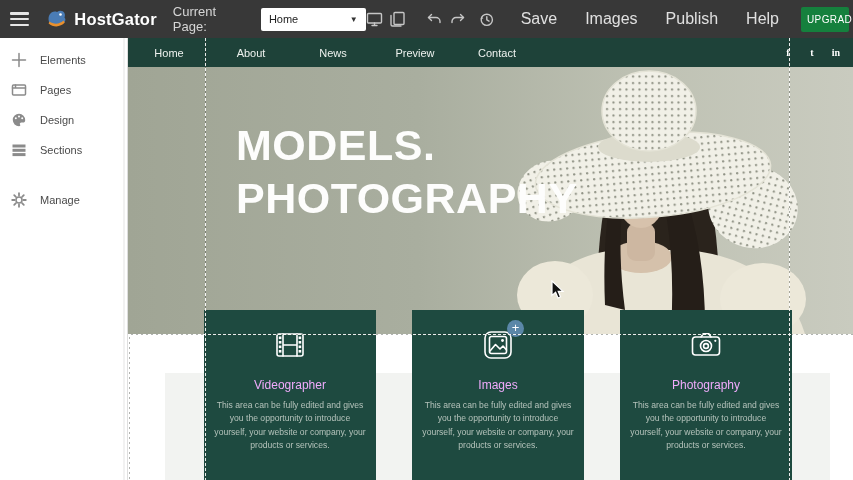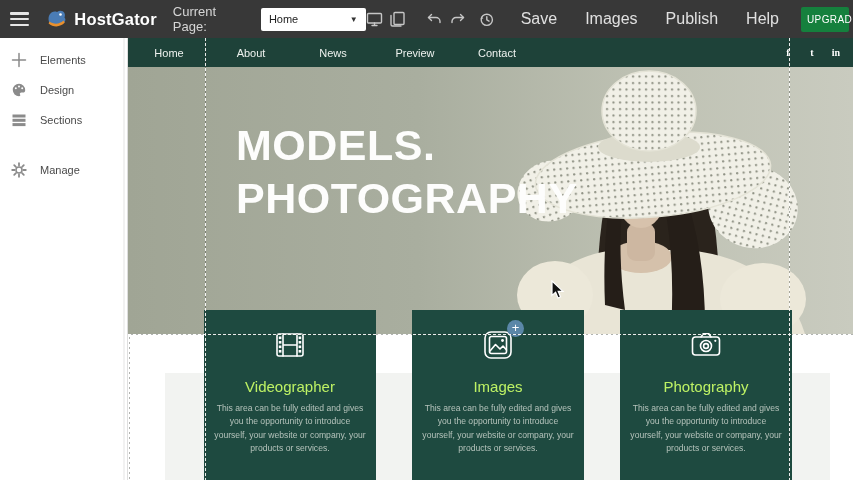--- a/index.html
+++ b/index.html
@@ -65,21 +65,21 @@
   .card{position:absolute;top:272px;width:172px;height:170px;background:#1e4a40;
         text-align:center;z-index:2;cursor:pointer;}
   .card-0{left:76px;} .card-1{left:284px;} .card-2{left:492px;}
   .card-iconwrap{position:relative;display:inline-block;margin-top:17px;width:36px;height:36px;}
   .card-iconwrap svg{width:36px;height:36px;stroke:#fff;fill:none;stroke-width:1.6;
                      stroke-linecap:round;stroke-linejoin:round;}
   .card-iconwrap svg .fl{fill:#fff;stroke:none;}
   .badge{position:absolute;top:-7px;right:-8px;width:17px;height:17px;border-radius:50%;
          background:#5b87a8;color:#fff;font-size:13px;line-height:16px;text-align:center;
          cursor:pointer;}
-  .card-title{color:#bef264;font-size:15px;margin-top:11px;cursor:text;}
+  .card-title{color:#f0abfc;font-size:12px;margin-top:11px;cursor:text;}
   .card-body{color:#b5c3bb;font-size:8.6px;line-height:1.55;width:152px;margin:7px auto 0;
              cursor:text;}
 
   
   .dash-v,.dash-h{position:absolute;z-index:4;pointer-events:none;}
   .dash-v{width:1px;background:repeating-linear-gradient(to bottom,
           rgba(255,255,255,.9) 0 3px,rgba(62,68,60,.4) 3px 5px);}
   .dash-h{height:1px;background:repeating-linear-gradient(to right,
           rgba(255,255,255,.9) 0 3px,rgba(62,68,60,.4) 3px 5px);}
   .dash-v1{left:77px;top:0;height:442px;}
@@ -161,20 +161,28 @@
   <div class="sidebar">
 
     <div class="side-item">
       <span class="side-ic">
         <svg viewBox="0 0 16 16">
             <path d="M8 1.5v13M1.5 8h13"></path>
           </svg></span>
       <span class="side-label">Elements</span>
     </div>
 
+    <div class="side-item">
+      <span class="side-ic">
+        <svg viewBox="0 0 16 16">
+            <rect x="1.5" y="3" width="13" height="10" rx="1"></rect>
+        <path d="M1.5 6h13M4.5 3v3"></path>
+          </svg></span>
+      <span class="side-label">Pages</span>
+    </div>
 
     <div class="side-item">
       <span class="side-ic">
         <svg viewBox="0 0 16 16">
             <path class="fl" d="M8 1.8a6.2 6.2 0 1 0 0 12.4c1.3 0 1.6-.9 1-1.7-.6-.9.2-2 1.4-2h1.7c1.2 0 2.1-.9 2.1-2.3A6.2 6.2 0 0 0 8 1.8z"></path>
         <circle cx="4.8" cy="6.2" r="1" fill="#fff" stroke="none"></circle>
         <circle cx="8" cy="4.4" r="1" fill="#fff" stroke="none"></circle>
         <circle cx="11.2" cy="6.2" r="1" fill="#fff" stroke="none"></circle>
           </svg></span>
       <span class="side-label">Design</span>

